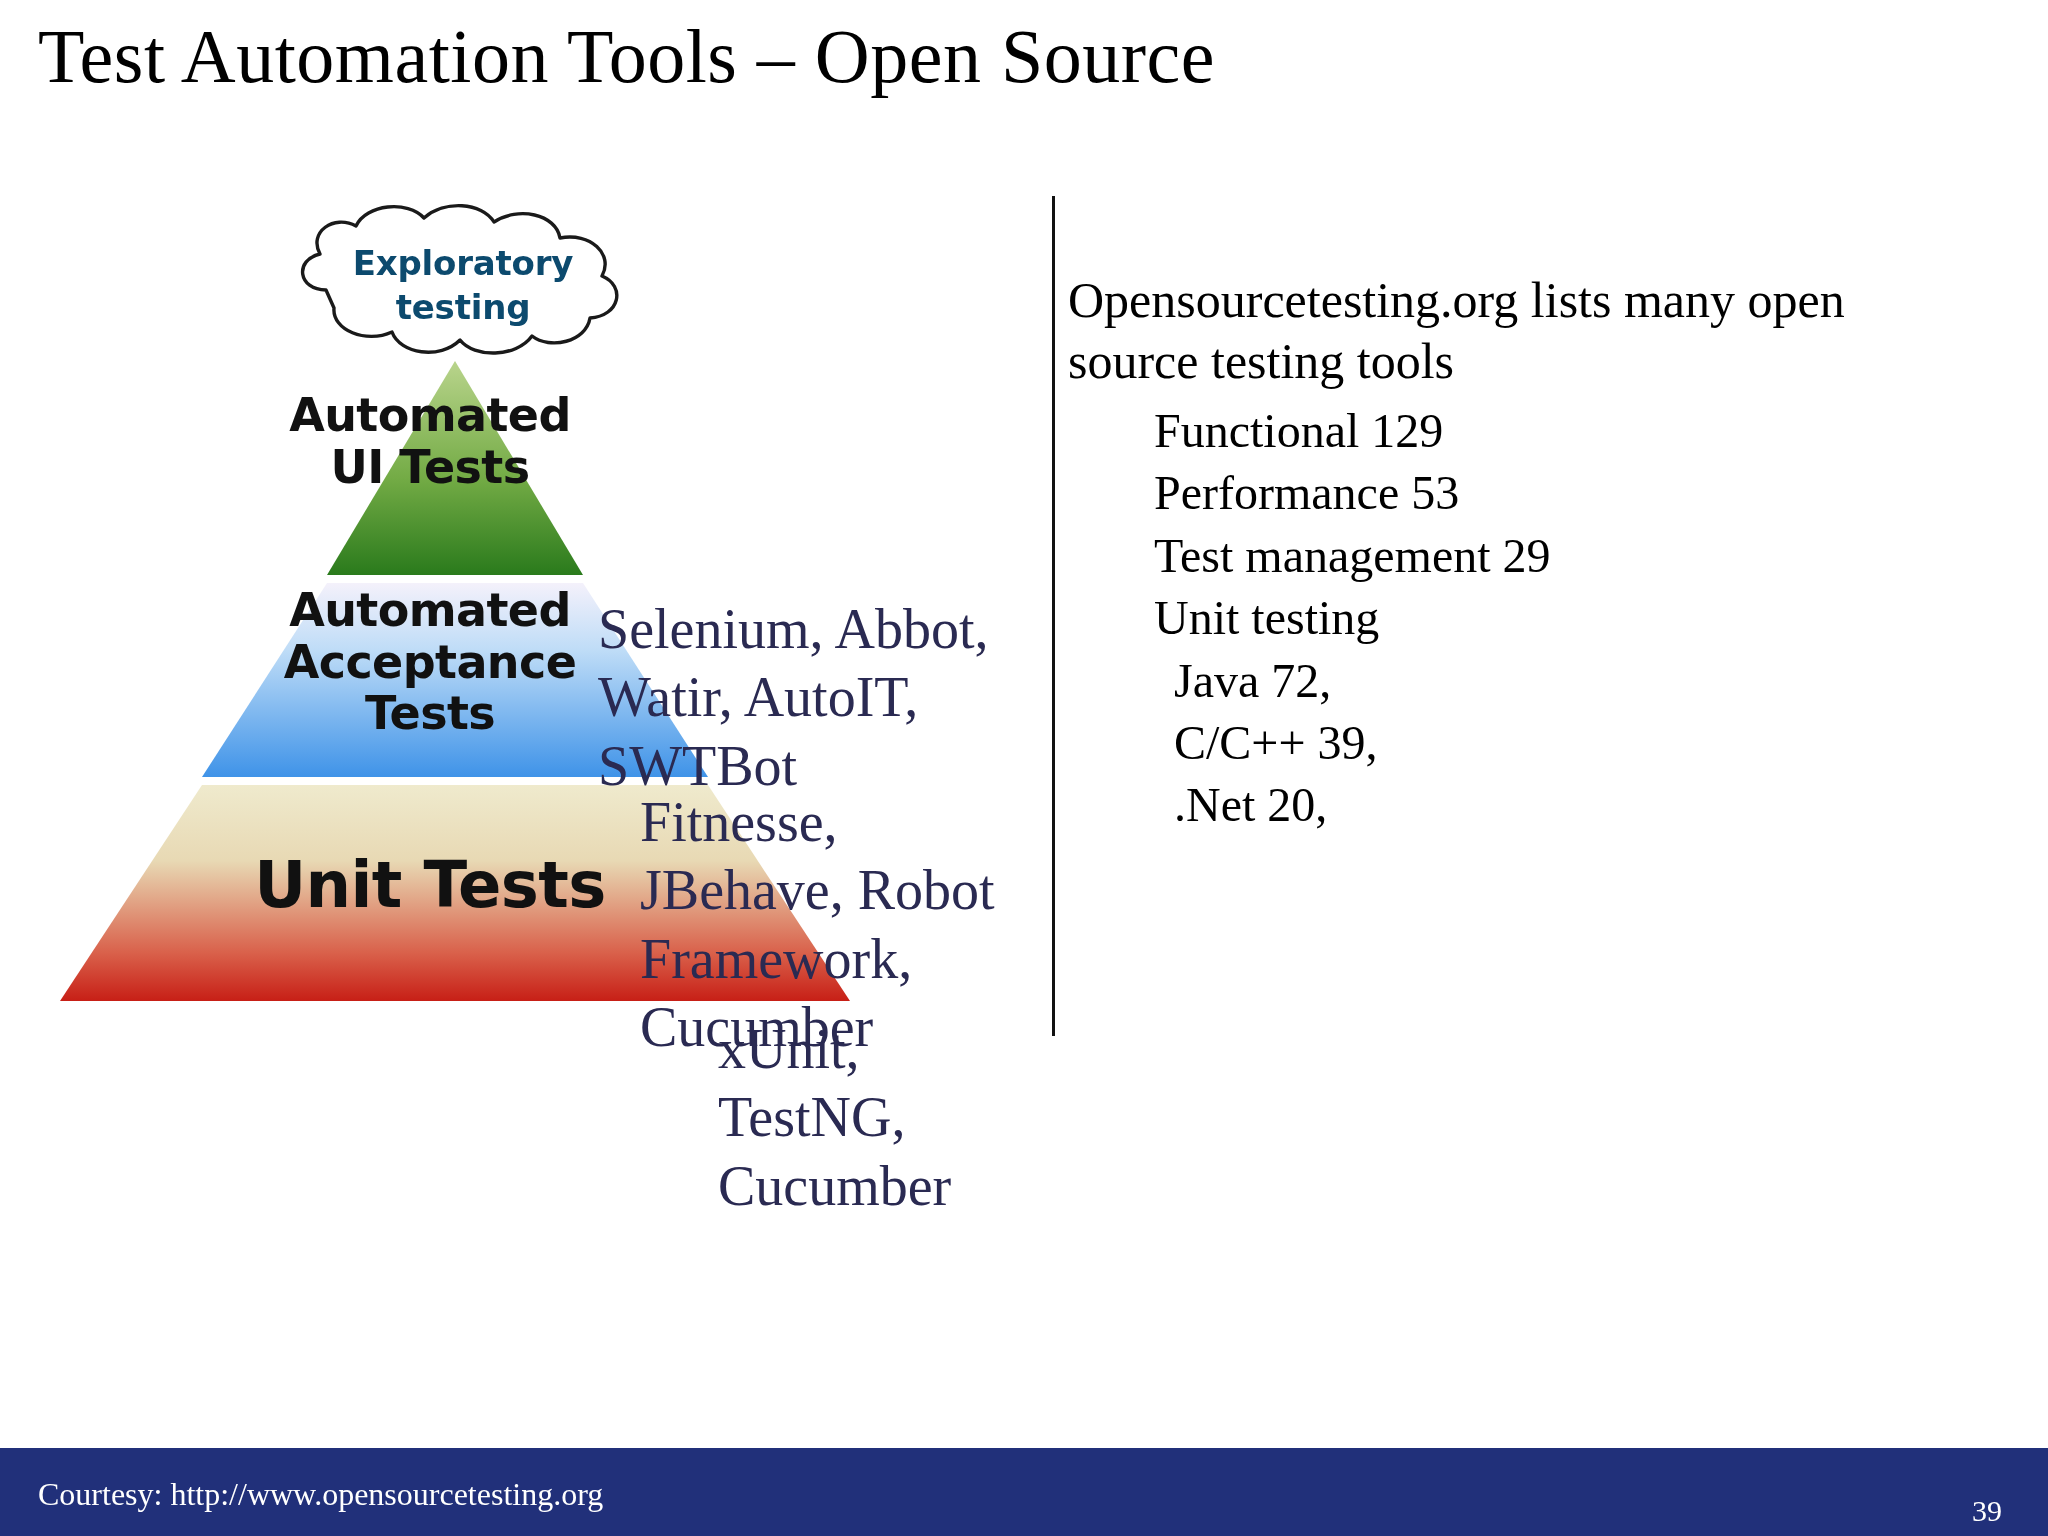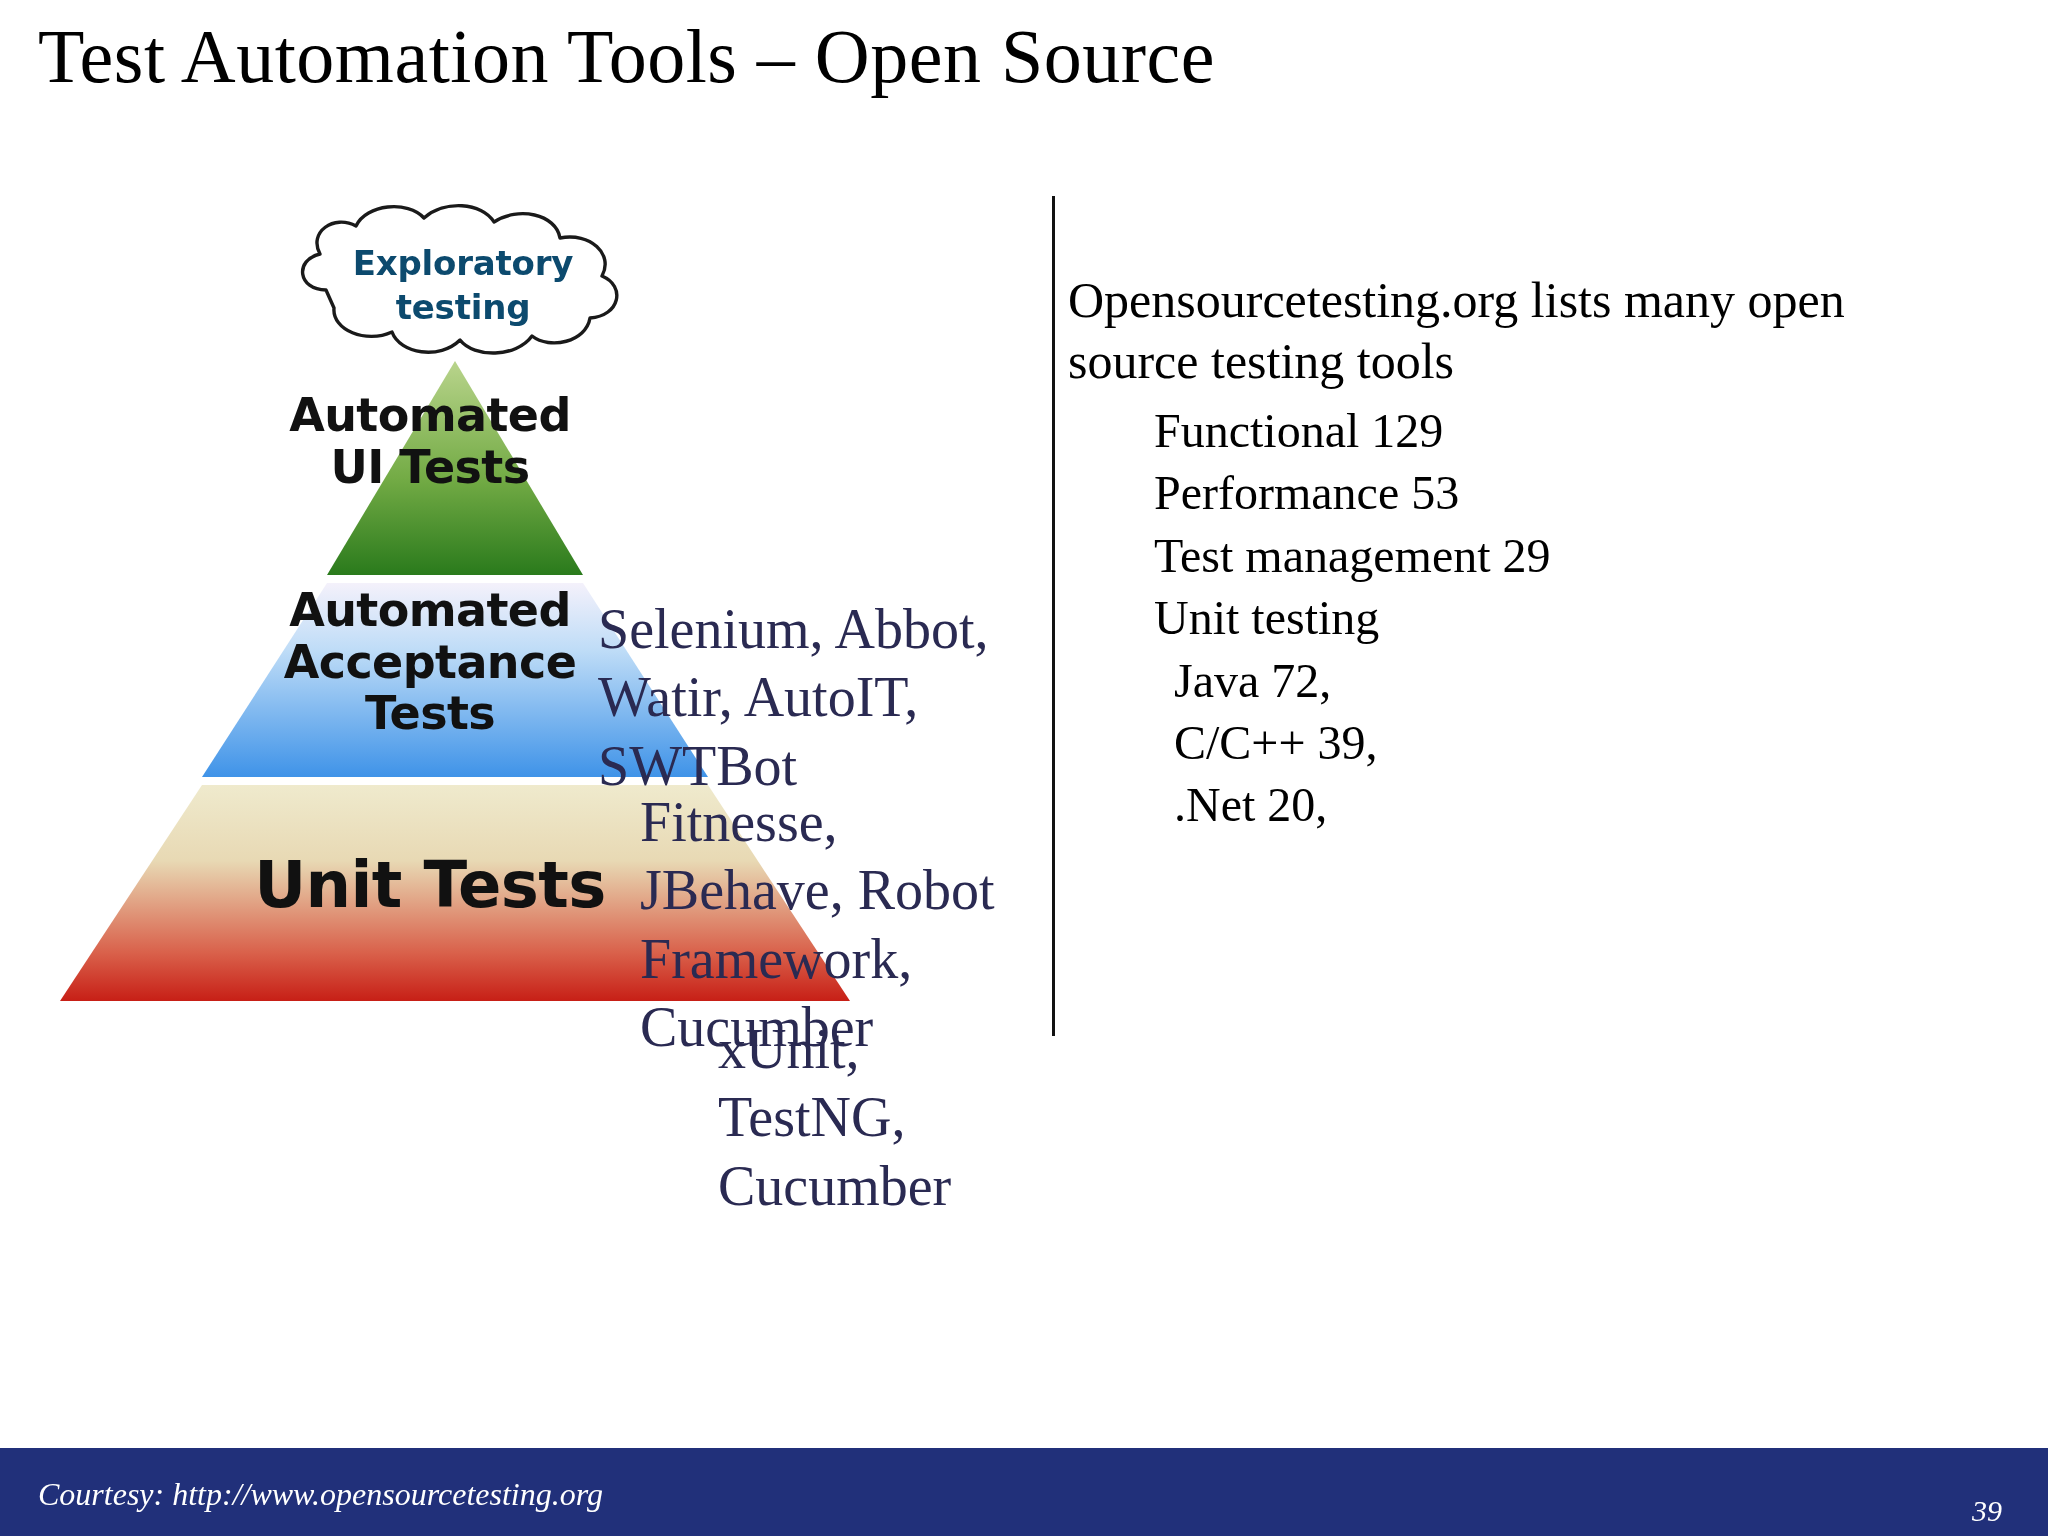--- a/index.html
+++ b/index.html
@@ -149,21 +149,20 @@
   }
 
   
   .footer {
     position: absolute;
     left: 0;
     bottom: 0;
     width: 2048px;
     height: 88px;
     background: #21307a;
-    font-style: italic;
   }
   .footer-text {
     position: absolute;
     left: 38px;
     top: 28px;
     color: #ffffff;
     font-family: "Liberation Serif", "DejaVu Serif", serif;
     font-size: 32px;
     white-space: nowrap;
   }

